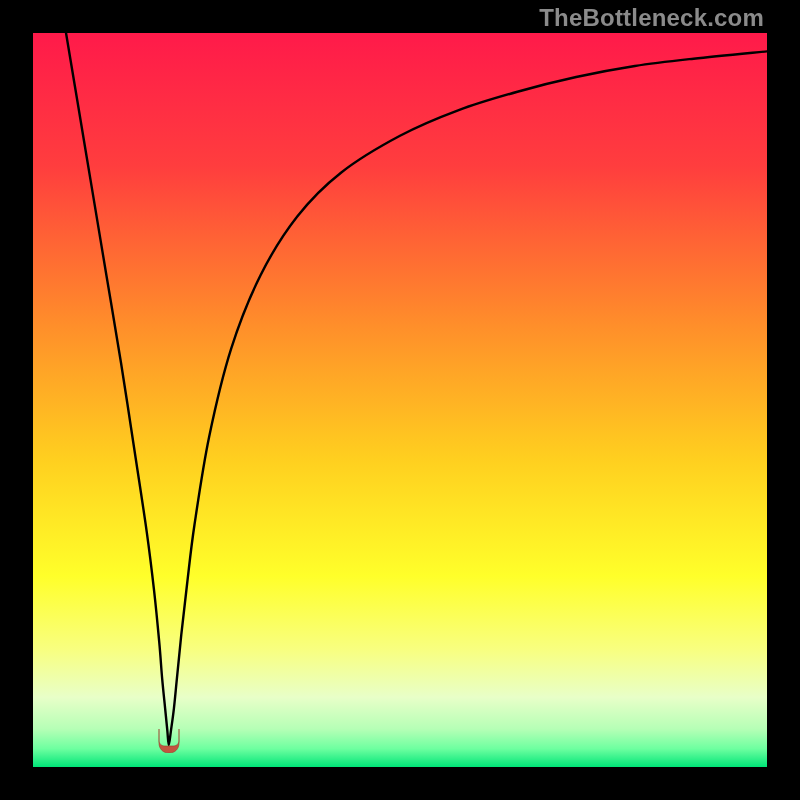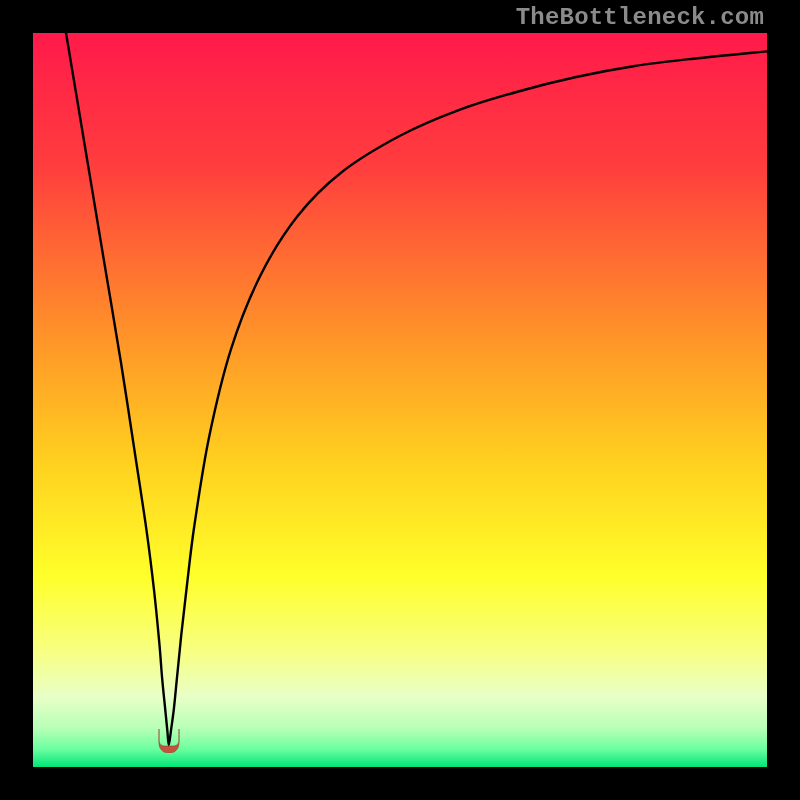--- a/index.html
+++ b/index.html
@@ -27,21 +27,21 @@
     overflow: hidden;
   }
   .gradient {
     position: absolute;
     top: 0; left: 0; right: 0; bottom: 0;
   }
   .watermark {
     position: absolute;
     top: 4px;
     right: 36px;
-    font-family: Liberation Mono, monospace;
+    font-family: Liberation Sans, sans-serif;
     font-size: 24px;
     font-weight: 600;
     color: #8b8b8b;
     letter-spacing: 0.2px;
   }
   svg.curve {
     position: absolute;
     top: 0; left: 0;
     width: 734px;
     height: 734px;

